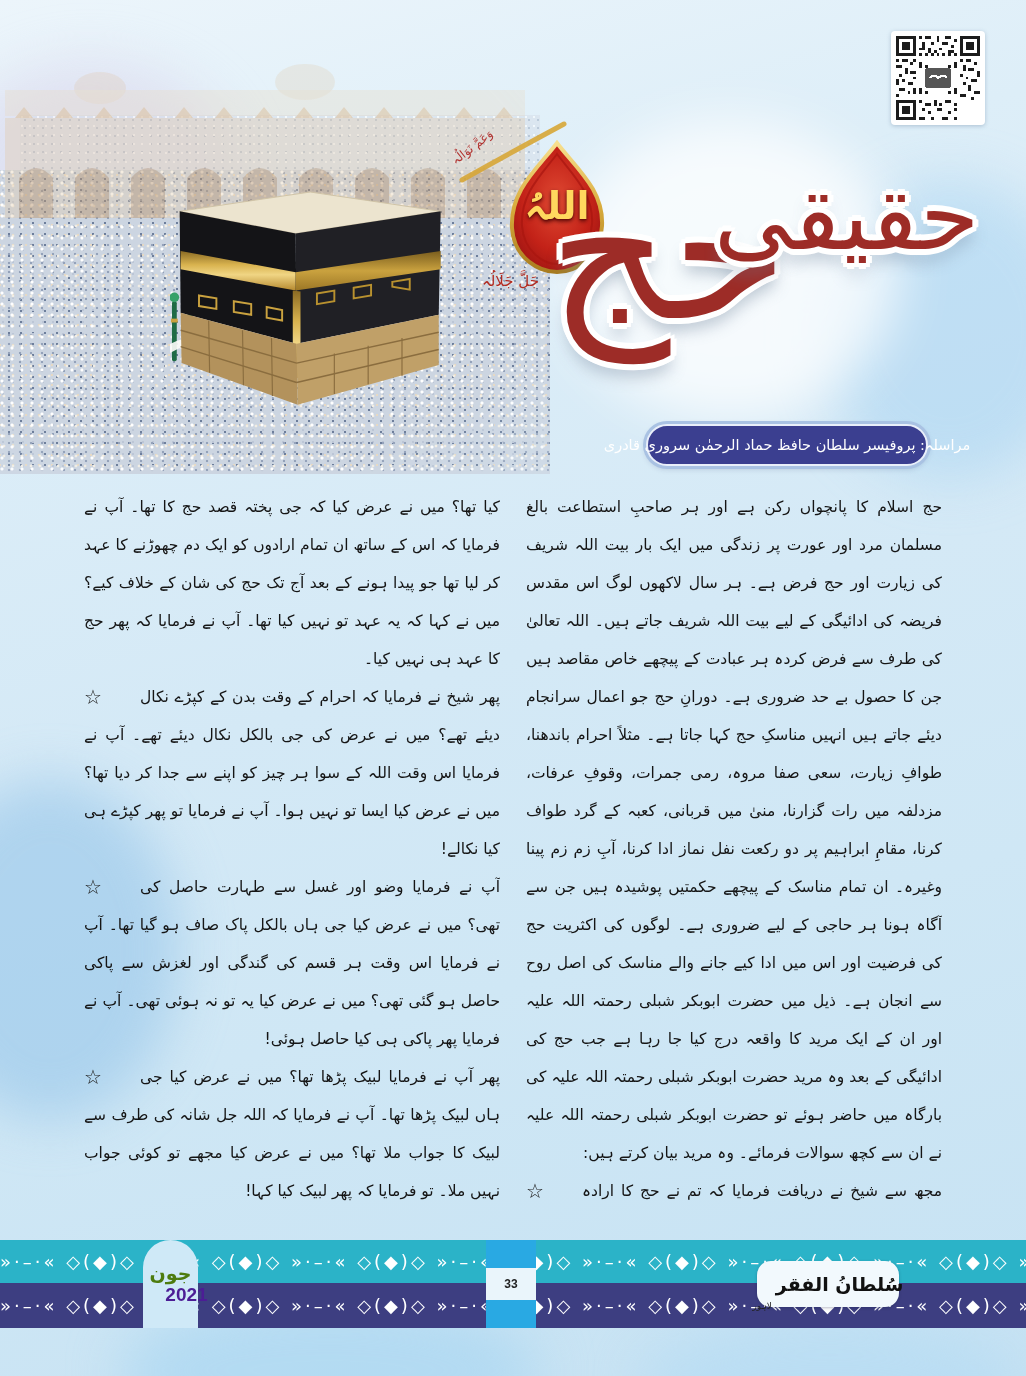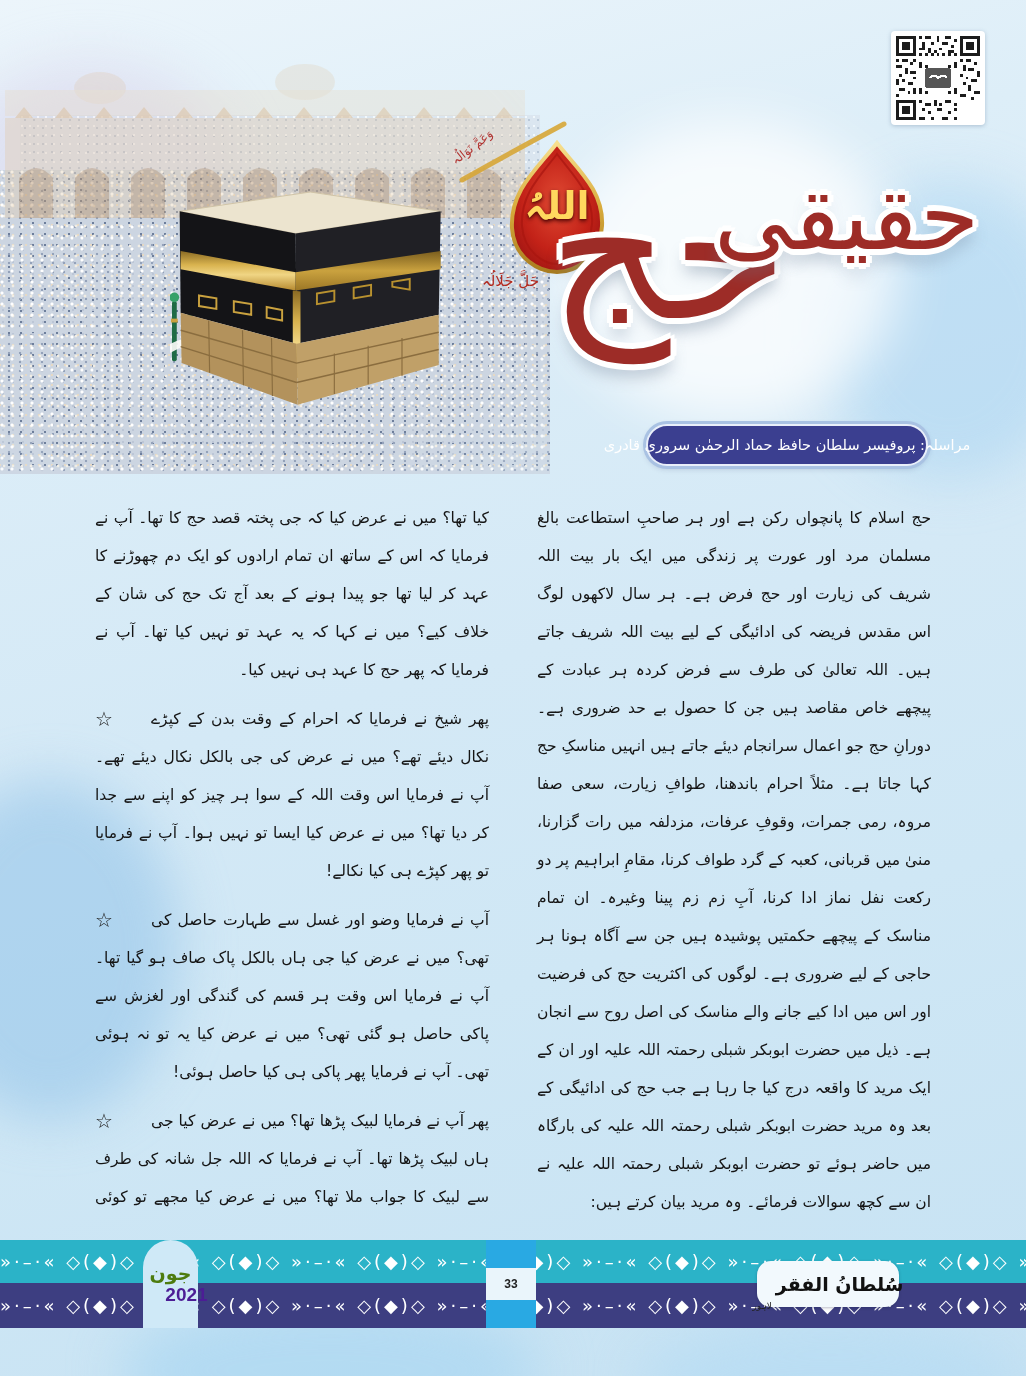--- a/index.html
+++ b/index.html
@@ -59,21 +59,21 @@
     background:#3b3f90;border:2px solid #e9effa;border-radius:21px;box-sizing:border-box;
     box-shadow:0 0 0 3px #a9c2e3,0 2px 6px rgba(30,40,90,.25);
     display:flex;align-items:center;justify-content:center;direction:rtl;}
   .byline span{color:#fff;font-size:14.5px;white-space:nowrap;}
 
   
   .col{position:absolute;top:488px;width:416px;height:724px;overflow:hidden;z-index:2;
     direction:rtl;text-align:justify;font-size:15.5px;line-height:38px;color:#151515;}
   .col-left{left:84px;}
   .col-right{left:526px;}
-  .col p{margin:11px;}
+  .col p{margin:0;}
   .star{float:left;width:56px;text-align:left;font-size:20px;color:#222;line-height:38px;}
 
   
   .band{position:absolute;left:0;width:1026px;overflow:hidden;white-space:nowrap;z-index:5;
     color:#fff;text-align:center;font-size:18px;letter-spacing:3px;}
   .band-top{top:1240px;height:43px;line-height:43px;background:#2bb3c8;}
   .band-bottom{top:1283px;height:45px;line-height:45px;background:#3d3e81;}
   .date-badge{position:absolute;left:143px;top:1240px;width:55px;height:88px;z-index:6;
     background:#cfe9f7;border-radius:28px 28px 0 0;display:flex;flex-direction:column;
     align-items:center;justify-content:center;gap:0;}

